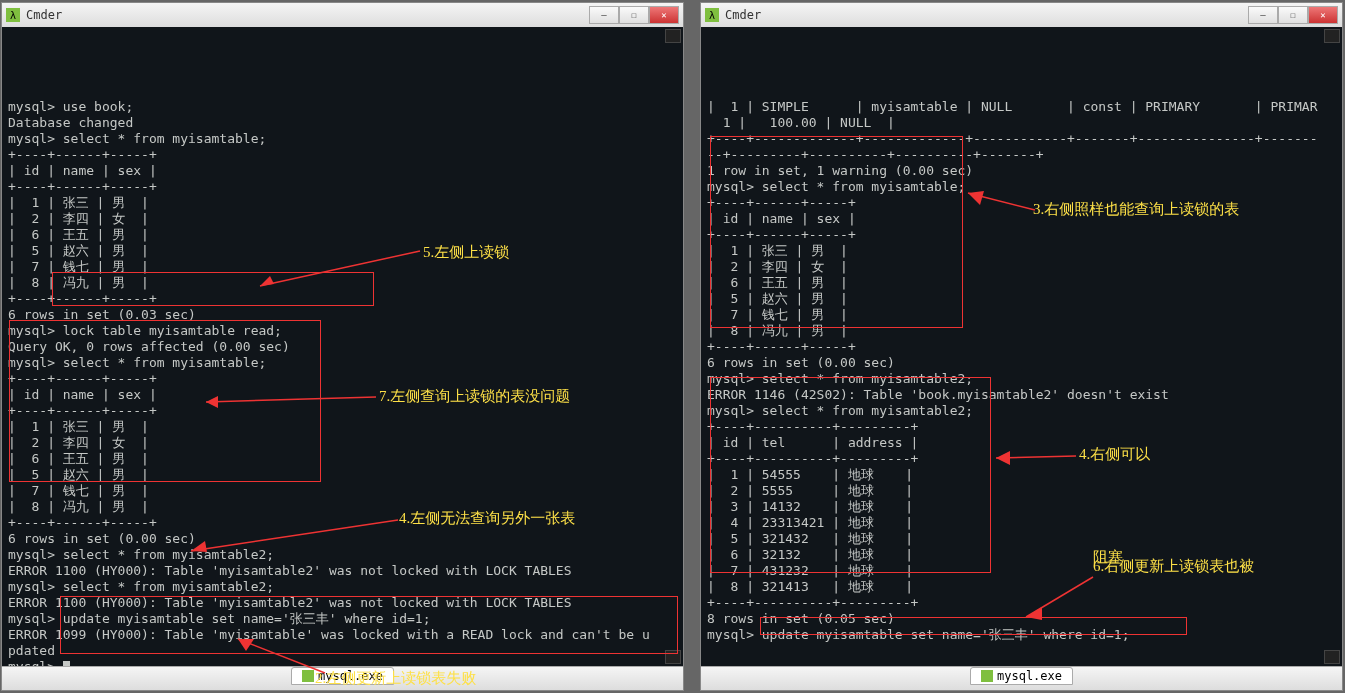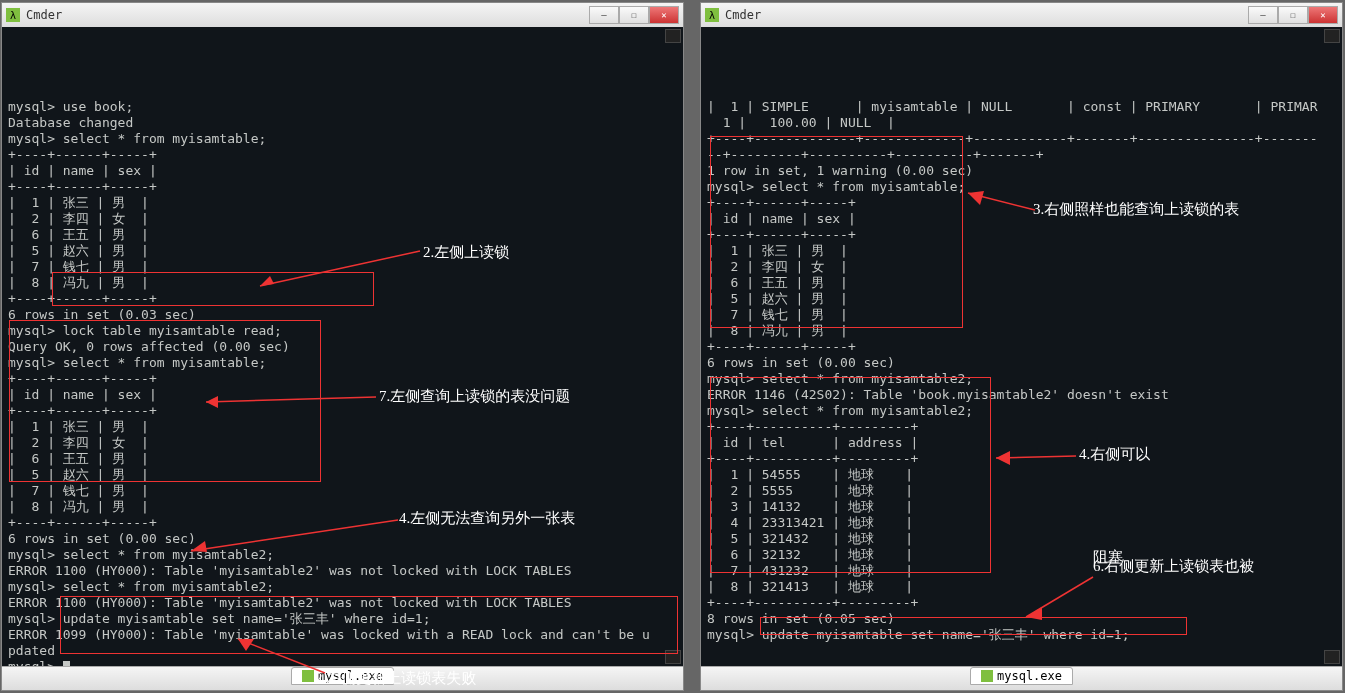--- a/index.html
+++ b/index.html
@@ -14,21 +14,21 @@
 .winbtn.close { background: linear-gradient(#e77,#c33); color: #fff; }
 .terminal { flex: 1; background: #10151a; color: #c5c8c6; font-family: Consolas, "Microsoft YaHei", monospace; font-size: 13px; line-height: 16px; padding: 8px 6px; white-space: pre; overflow: hidden; position: relative; }
 .statusbar { height: 24px; background: linear-gradient(#f5f5f5,#ddd); display: flex; align-items: center; padding: 0 12px; font-size: 12px; gap: 20px; border-top: 1px solid #aaa; flex-direction: column; }
 .tab { background: #fff; border: 1px solid #aaa; padding: 1px 10px; border-radius: 3px 3px 0 0; display: flex; align-items: center; gap: 4px; }
 .tab .icon { width: 12px; height: 12px; background: #7fbf3f; }
 .plus { padding: 2px 6px; color: #2a7c2a; font-weight: bold; }
 .search { margin-left: auto; display: flex; align-items: center; gap: 4px; }
 .search input { width: 160px; height: 18px; font-size: 11px; padding: 0 4px; border: 1px solid #aaa; }
 .sicon { width: 18px; height: 18px; border: 1px solid #aaa; display: flex; align-items: center; justify-content: center; font-size: 10px; background: #f0f0f0; }
 .redbox { position: absolute; border: 1px solid #e33; pointer-events: none; }
-.annot { position: absolute; color: #ffffff; font-size: 15px; font-family: "Microsoft YaHei"; pointer-events: none; white-space: nowrap; }
+.annot { position: absolute; color: #fde047; font-size: 15px; font-family: "Microsoft YaHei"; pointer-events: none; white-space: nowrap; }
 svg.arrow { position: absolute; pointer-events: none; }
 .cursor { display: inline-block; width: 7px; height: 14px; background: #c5c8c6; vertical-align: middle; }
 .scroll-btn { position: absolute; right: 2px; width: 16px; height: 14px; background: #222; border: 1px solid #444; }
 </style>
 </head>
 <body>
 
 <div class="window left">
   <div class="titlebar">
     <span class="icon">λ</span>
@@ -87,21 +87,21 @@
   </div>
 </div>
 
 <div class="redbox" style="left:52px; top:272px; width:322px; height:34px"></div>
 <div class="redbox" style="left:9px; top:320px; width:312px; height:162px"></div>
 <div class="redbox" style="left:60px; top:596px; width:618px; height:58px"></div>
 <div class="redbox" style="left:710px; top:136px; width:253px; height:192px"></div>
 <div class="redbox" style="left:710px; top:377px; width:281px; height:196px"></div>
 <div class="redbox" style="left:760px; top:617px; width:427px; height:18px"></div>
 
-<div class="annot" style="left:423px; top:243px">2.左侧上读锁</div>
+<div class="annot" style="left:423px; top:243px">5.左侧上读锁</div>
 <div class="annot" style="left:379px; top:387px">7.左侧查询上读锁的表没问题</div>
 <div class="annot" style="left:1033px; top:200px">3.右侧照样也能查询上读锁的表</div>
 <div class="annot" style="left:399px; top:509px">4.左侧无法查询另外一张表</div>
 <div class="annot" style="left:1079px; top:445px">4.右侧可以</div>
 <div class="annot" style="left:315px; top:669px">2.左侧更新上读锁表失败</div>
 <div class="annot" style="left:1093px; top:557px">6.右侧更新上读锁表也被</div>
 <div class="annot" style="left:1093px; top:548px">阻塞</div>
 
 <svg class="arrow" style="left:250px; top:246px; width:175px; height:45px">
     <line x1="170" y1="5" x2="10" y2="40" stroke="#e33" stroke-width="1.5"></line>

